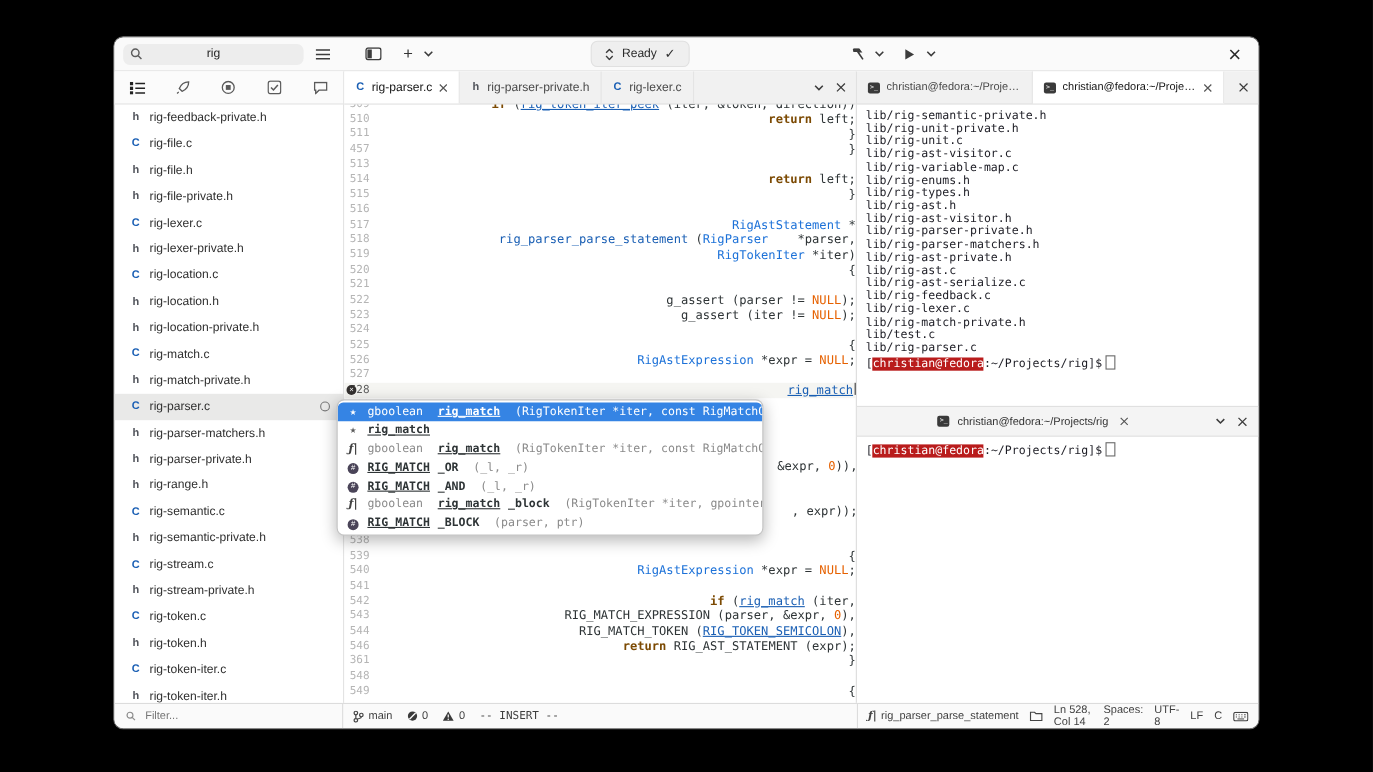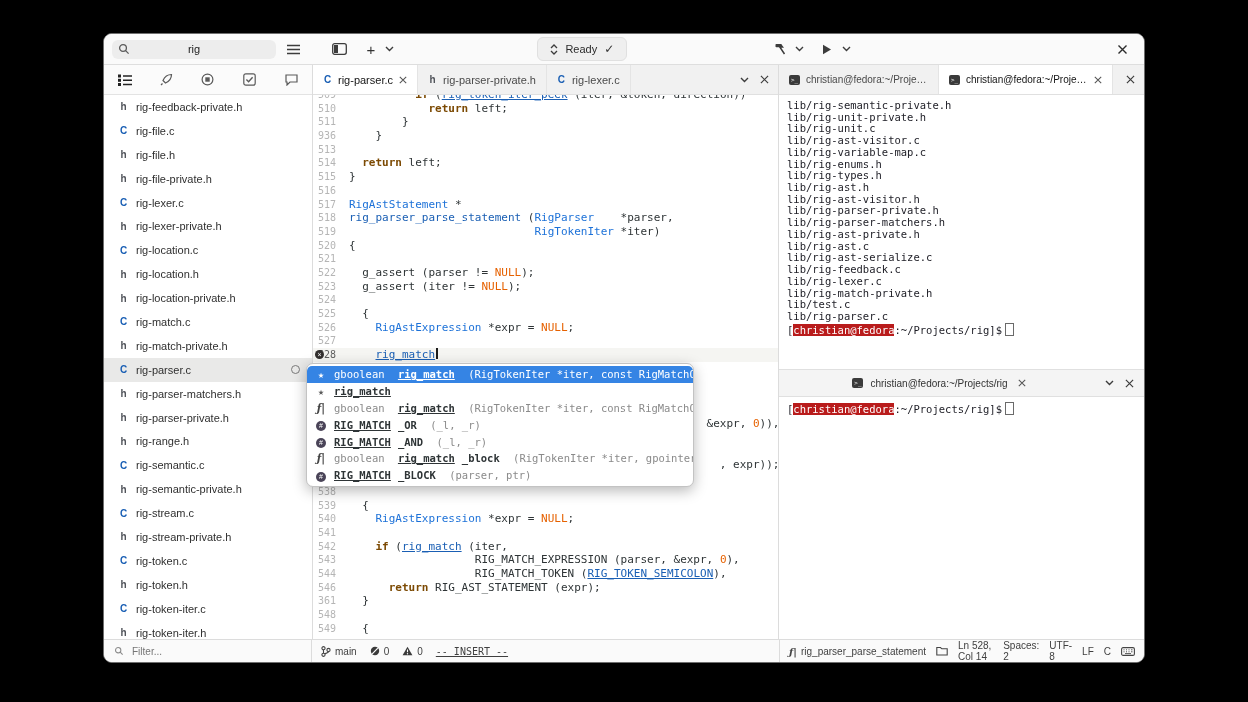--- a/index.html
+++ b/index.html
@@ -40,21 +40,21 @@
   .tabbar{flex:0 0 29px;background:#f1f1f1;border-bottom:1px solid #e0e0e0;display:flex;align-items:stretch;min-width:0;}
   .tab{display:flex;align-items:center;gap:6px;padding:0 10px;border-right:1px solid #e4e4e4;font-size:11px;color:#4a4a4a;white-space:nowrap;}
   .tab.active{background:#fff;color:#141414;}
   .tab .tlabel{overflow:hidden;text-overflow:ellipsis;max-width:122px;}
   .tab-end{margin-left:auto;display:flex;align-items:center;gap:4px;padding-right:6px;}
 
   
   .editor-col{flex:1;display:flex;flex-direction:column;min-width:0;background:#fff;}
   .code-area{flex:1;position:relative;overflow:hidden;font-family:"DejaVu Sans Mono","Liberation Mono",monospace;font-size:11px;}
   .code-scroll{position:absolute;top:-7px;left:0;right:0;}
-  .cline{height:13.7px;line-height:13.7px;display:flex;white-space:pre;}
+  .cline{height:13.7px;line-height:13.7px;display:flex;white-space:pre;justify-content:space-between;}
   .cline.cur{background:#f5f5f2;}
   .gut{flex:0 0 34px;text-align:right;padding-right:11px;color:#b5b5b5;font-size:10px;position:relative;box-sizing:border-box;}
   .cline.cur .gut{color:#5e5e5e;}
   .errb{position:absolute;left:2px;top:2px;width:9px;height:9px;border-radius:50%;background:#33302f;color:#fff;
         font-size:7px;line-height:9px;text-align:center;font-family:"Liberation Sans",sans-serif;}
   .ctext{padding-left:2px;}
   .s-p{color:#2e3436;}
   .s-k{color:#7c4a03;font-weight:bold;}
   .s-t{color:#1c71d8;}
   .s-f{color:#1a5fb4;}
@@ -354,21 +354,21 @@
                 <path d="M1 1 L9 9 M9 1 L1 9" stroke="#3c3c3c" stroke-width="1.3"></path>
               </svg>
           </span>
         </div>
       </div>
       <div class="code-area">
         <div class="code-scroll" id="code-scroll">
             <div class="cline"><div class="gut"><span>509</span></div><div class="ctext"><span class="s-p">          </span><span class="s-k">if</span><span class="s-p"> (</span><span class="s-u">rig_token_iter_peek</span><span class="s-p"> (iter, &amp;token, direction))</span></div></div>
             <div class="cline"><div class="gut"><span>510</span></div><div class="ctext"><span class="s-p">            </span><span class="s-k">return</span><span class="s-p"> left;</span></div></div>
             <div class="cline"><div class="gut"><span>511</span></div><div class="ctext"><span class="s-p">        }</span></div></div>
-            <div class="cline"><div class="gut"><span>936</span></div><div class="ctext"><span class="s-p">    }</span></div></div>
+            <div class="cline"><div class="gut"><span>457</span></div><div class="ctext"><span class="s-p">    }</span></div></div>
             <div class="cline"><div class="gut"><span>513</span></div><div class="ctext"></div></div>
             <div class="cline"><div class="gut"><span>514</span></div><div class="ctext"><span class="s-p">  </span><span class="s-k">return</span><span class="s-p"> left;</span></div></div>
             <div class="cline"><div class="gut"><span>515</span></div><div class="ctext"><span class="s-p">}</span></div></div>
             <div class="cline"><div class="gut"><span>516</span></div><div class="ctext"></div></div>
             <div class="cline"><div class="gut"><span>517</span></div><div class="ctext"><span class="s-t">RigAstStatement</span><span class="s-p"> *</span></div></div>
             <div class="cline"><div class="gut"><span>518</span></div><div class="ctext"><span class="s-f">rig_parser_parse_statement</span><span class="s-p"> (</span><span class="s-t">RigParser</span><span class="s-p">    *parser,</span></div></div>
             <div class="cline"><div class="gut"><span>519</span></div><div class="ctext"><span class="s-p">                            </span><span class="s-t">RigTokenIter</span><span class="s-p"> *iter)</span></div></div>
             <div class="cline"><div class="gut"><span>520</span></div><div class="ctext"><span class="s-p">{</span></div></div>
             <div class="cline"><div class="gut"><span>521</span></div><div class="ctext"></div></div>
             <div class="cline"><div class="gut"><span>522</span></div><div class="ctext"><span class="s-p">  g_assert (parser != </span><span class="s-n">NULL</span><span class="s-p">);</span></div></div>
@@ -518,21 +518,21 @@
         <span>0</span>
       </span>
       <span class="sb-item">
         <svg width="11" height="10" viewBox="0 0 11 10">
             <path d="M5.5 0.8 L10.4 9.2 H0.6 Z" fill="#3a3a3a"></path>
             <path d="M5.5 3.5 V6.2" stroke="#fff" stroke-width="1.1"></path>
             <circle cx="5.5" cy="7.8" r="0.7" fill="#fff"></circle>
           </svg>
         <span>0</span>
       </span>
-      <span style="font-family:'DejaVu Sans Mono',monospace;font-size:10px;text-decoration:underline;">-- INSERT --</span>
+      <span style="font-family:'DejaVu Sans Mono',monospace;font-size:10px;">-- INSERT --</span>
     </div>
 
     <div class="sb-right">
       <span class="sb-item">
         <span class="fnico">ƒ|</span>
         <span>rig_parser_parse_statement</span>
       </span>
       <span class="icon-btn" style="width:15px;height:14px;">
         <svg width="12" height="10" viewBox="0 0 12 10">
             <path d="M0.8 1.5 H4.5 L5.8 2.8 H11.2 V9 H0.8 Z" fill="none" stroke="#444" stroke-width="1.1"></path>

